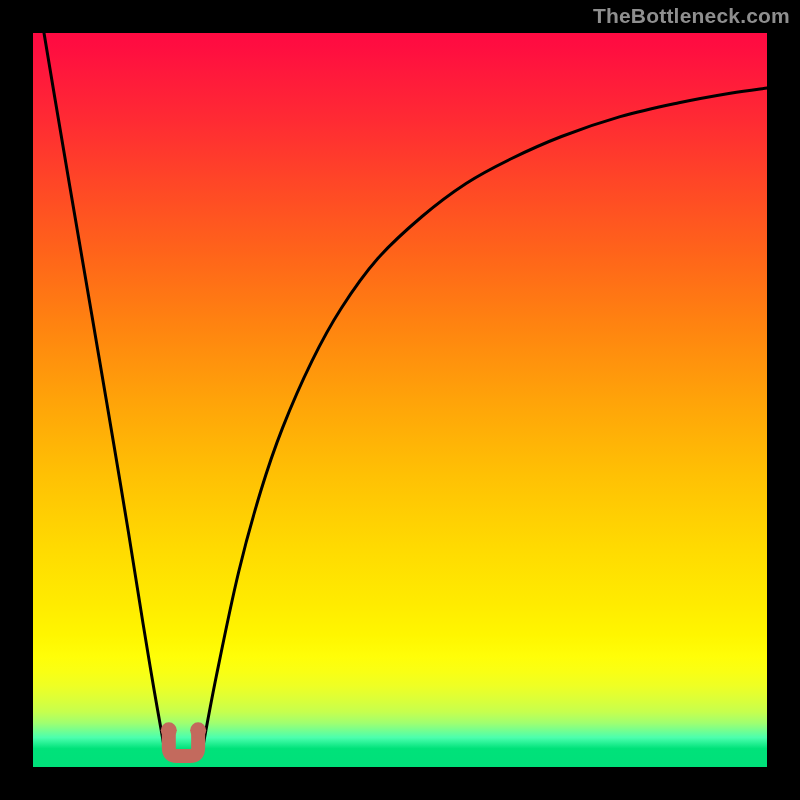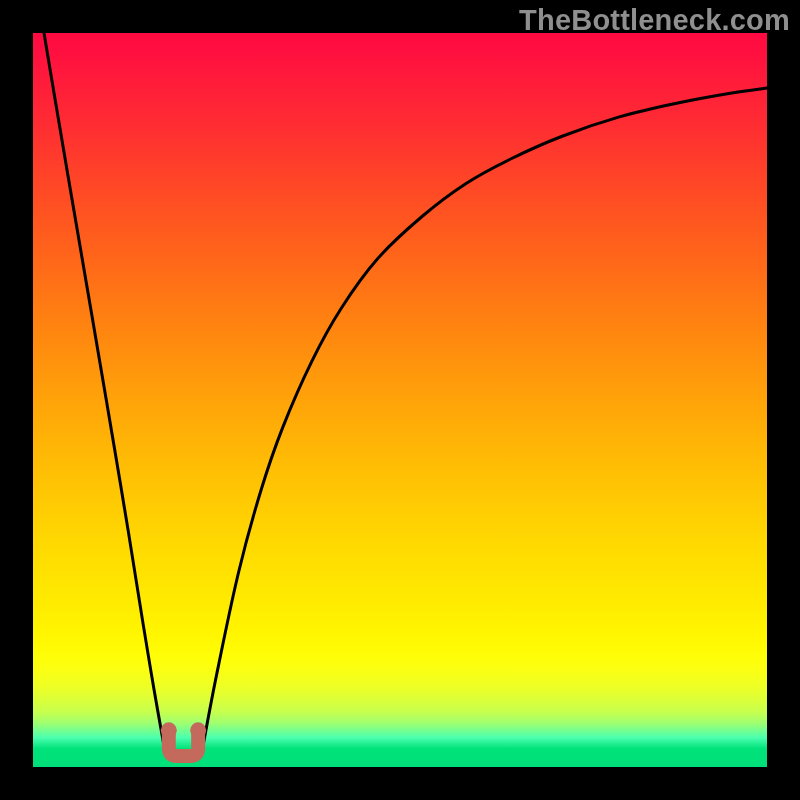--- a/index.html
+++ b/index.html
@@ -16,21 +16,21 @@
     top: 0;
     width: 800px;
     height: 800px;
     background: #000;
   }
   .watermark {
     position: absolute;
     top: 4px;
     right: 10px;
     font-family: Arial, Helvetica, sans-serif;
-    font-size: 29px;
+    font-size: 21px;
     font-weight: 600;
     color: #8f8f8f;
     letter-spacing: 0.2px;
   }
   svg {
     position: absolute;
     left: 0;
     top: 0;
   }
 </style>

